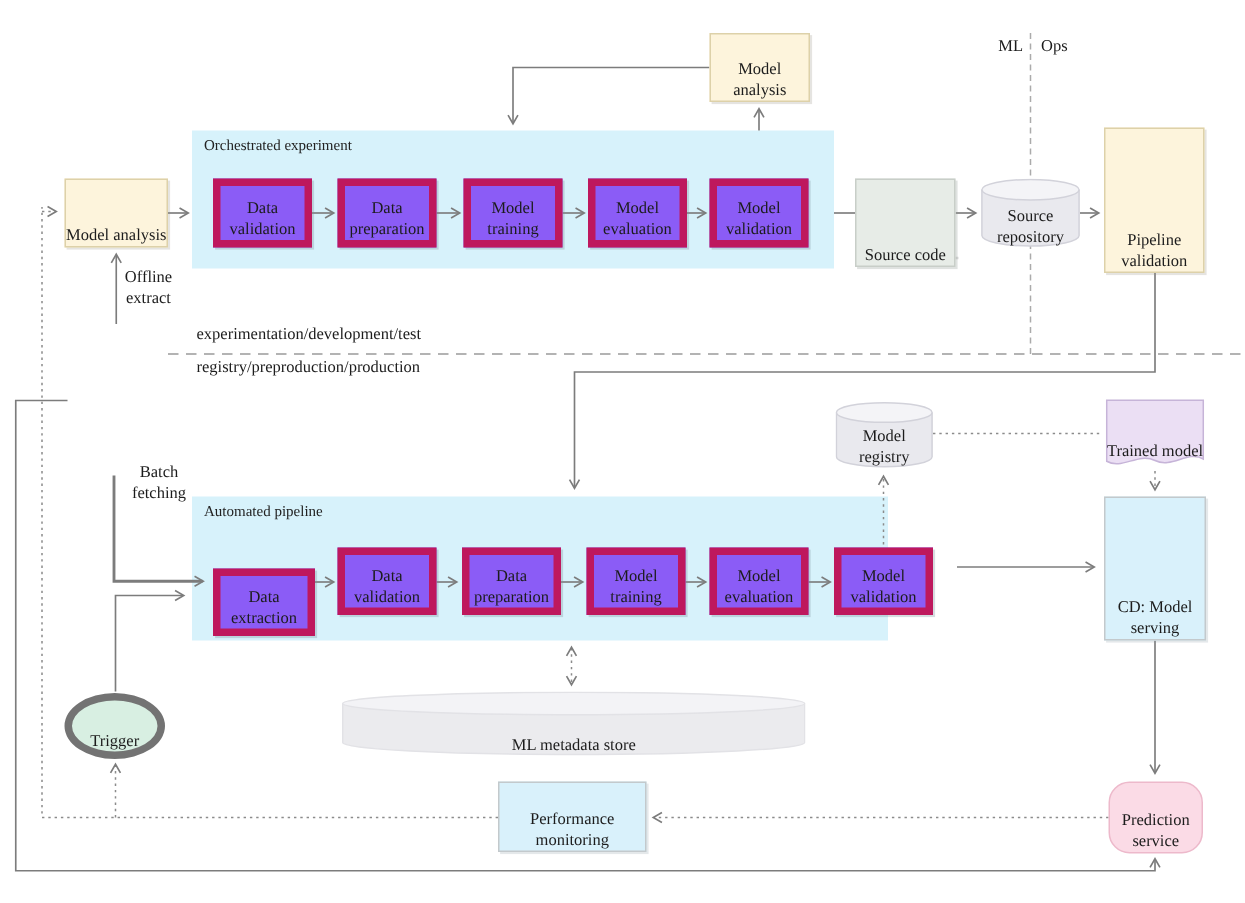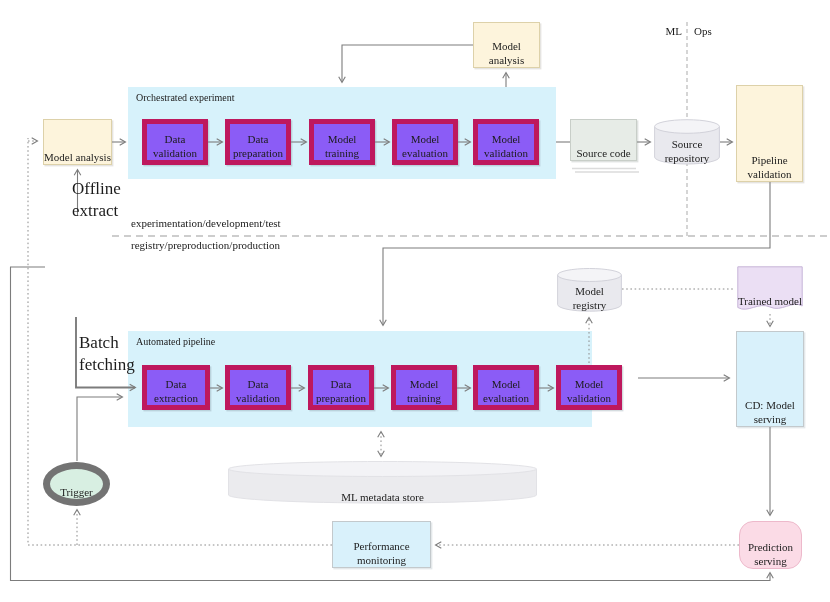--- a/index.html
+++ b/index.html
@@ -9,24 +9,24 @@
   #wires{position:absolute;left:0;top:0;z-index:2}
   .ctr{position:absolute;z-index:1;background:var(--c-container-blue,#d7f2fb)}
   .clabel{position:absolute;left:8px;top:5px;font-size:10px;color:#222;white-space:nowrap}
   .node{position:absolute;z-index:3;display:flex;align-items:flex-end;justify-content:center;
         text-align:center;font-size:11px;line-height:1.22}
   .wbox{background:#8b5cf6;border:5px solid #be185d;box-shadow:1.4px 1.4px 0 rgba(125,145,155,.32)}
   .ybox{background:var(--c-yellow,#fdf4dc);border:1px solid #ddd1a9;box-shadow:1.4px 1.4px 0 rgba(150,148,135,.25)}
   .bbox{background:var(--c-box-blue,#d9f1fb);border:1px solid #c3c9cc;box-shadow:1.4px 1.4px 0 rgba(130,150,160,.22)}
   .gbox{background:var(--c-source-gray,#e7ece7);border:1px solid #c8cec8;box-shadow:1.4px 1.4px 0 rgba(140,150,145,.28)}
   .pink{background:var(--c-pink,#fbdbe6);border:1px solid #edb9cb;border-radius:14px}
-  .ellipse{background:var(--c-green,#d8efe2);border:7px solid #737373;border-radius:50%}
+  .ellipse{background:var(--c-green,#d8efe2);border:5px solid #737373;border-radius:50%}
   .shape svg{position:absolute;left:0;top:0;width:100%;height:100%}
   .shape span{position:relative;z-index:1;display:block;width:100%}
-  .lbl{position:absolute;z-index:3;font-size:17px;line-height:1.3;}
+  .lbl{position:absolute;z-index:3;font-size:11px;line-height:1.3;text-align:center}
   .envl{position:absolute;z-index:3;font-size:11px;white-space:nowrap}
   .ln{stroke:#7c7c7c;stroke-width:1.1;fill:none}
   .thick{stroke-width:1.9}
   .dot{stroke:#8b8b8b;stroke-width:1;stroke-dasharray:1.6 2.6;fill:none}
   .dash{stroke:#9b9b9b;stroke-width:1;stroke-dasharray:7 5;fill:none}
   .dashv{stroke:#ababab;stroke-width:1;stroke-dasharray:4 3;fill:none}
   .stack{stroke:#dcdcdc;stroke-width:1.6;fill:none}
   .cyl-green-body{fill:var(--c-green,#d8efe2);stroke:#b9d8c6}
   .cyl-green-top{fill:#e7f6ee;stroke:#b9d8c6}
   .cyl-gray-body{fill:var(--c-gray,#e9e9ee);stroke:#d2d2da}
@@ -110,40 +110,40 @@
   <div class="node wbox" style="left:309px;top:119px;width:66px;height:46px">
       <span>Model training</span>
     </div>
   <div class="node wbox" style="left:392px;top:119px;width:66px;height:46px">
       <span>Model evaluation</span>
     </div>
   <div class="node wbox" style="left:473px;top:119px;width:66px;height:46px">
       <span>Model validation</span>
     </div>
 
-  <div class="node wbox" style="left:142px;top:365px;width:68px;height:45px">
+  <div class="node wbox" style="left:142px;top:379px;width:68px;height:45px">
       <span>Data extraction</span>
     </div>
   <div class="node wbox" style="left:225px;top:365px;width:66px;height:45px">
       <span>Data validation</span>
     </div>
   <div class="node wbox" style="left:308px;top:365px;width:66px;height:45px">
       <span>Data preparation</span>
     </div>
   <div class="node wbox" style="left:391px;top:365px;width:66px;height:45px">
       <span>Model training</span>
     </div>
   <div class="node wbox" style="left:473px;top:365px;width:66px;height:45px">
       <span>Model evaluation</span>
     </div>
   <div class="node wbox" style="left:556px;top:365px;width:66px;height:45px">
       <span>Model validation</span>
     </div>
 
-  <div class="node gbox" style="left:570px;top:119px;width:67px;height:42px">
+  <div class="node gbox" style="left:570px;top:119px;width:67px;height:59px">
     <span>Source code</span>
   </div>
 
   <div class="node shape" style="left:654px;top:119px;width:66px;height:46px">
     <svg viewBox="0 0 66 46" preserveAspectRatio="none">
       <path class="cyl-gray-body" d="M0.6,7.5 V38 A32.4,7 0 0 0 65.4,38 V7.5"></path>
       <ellipse class="cyl-gray-top" cx="33" cy="7.5" rx="32.4" ry="6.8"></ellipse>
     </svg>
     <span style="padding-top:5px">Source repository</span>
   </div>
@@ -178,23 +178,23 @@
 
   <div class="node ellipse" style="left:43px;top:462px;width:67px;height:44px">
     <span>Trigger</span>
   </div>
 
   <div class="node bbox" style="left:332px;top:521px;width:99px;height:47px">
     <span>Performance monitoring</span>
   </div>
 
   <div class="node pink" style="left:739px;top:521px;width:63px;height:48px">
-    <span>Prediction serving</span>
+    <span>Prediction service</span>
   </div>
 
   <div class="lbl" style="left:72px;top:178px;width:54px">Offline extract</div>
-  <div class="lbl" style="left:79px;top:332px;width:54px">Batch fetching</div>
+  <div class="lbl" style="left:79px;top:308px;width:54px">Batch fetching</div>
   <div class="envl" style="left:131px;top:217px">experimentation/development/test</div>
   <div class="envl" style="left:131px;top:239px">registry/preproduction/production</div>
   <div class="envl" style="left:656px;top:25px;width:26px;text-align:right">ML</div>
   <div class="envl" style="left:694px;top:25px">Ops</div>
 
 </div>
 
 </body></html>

